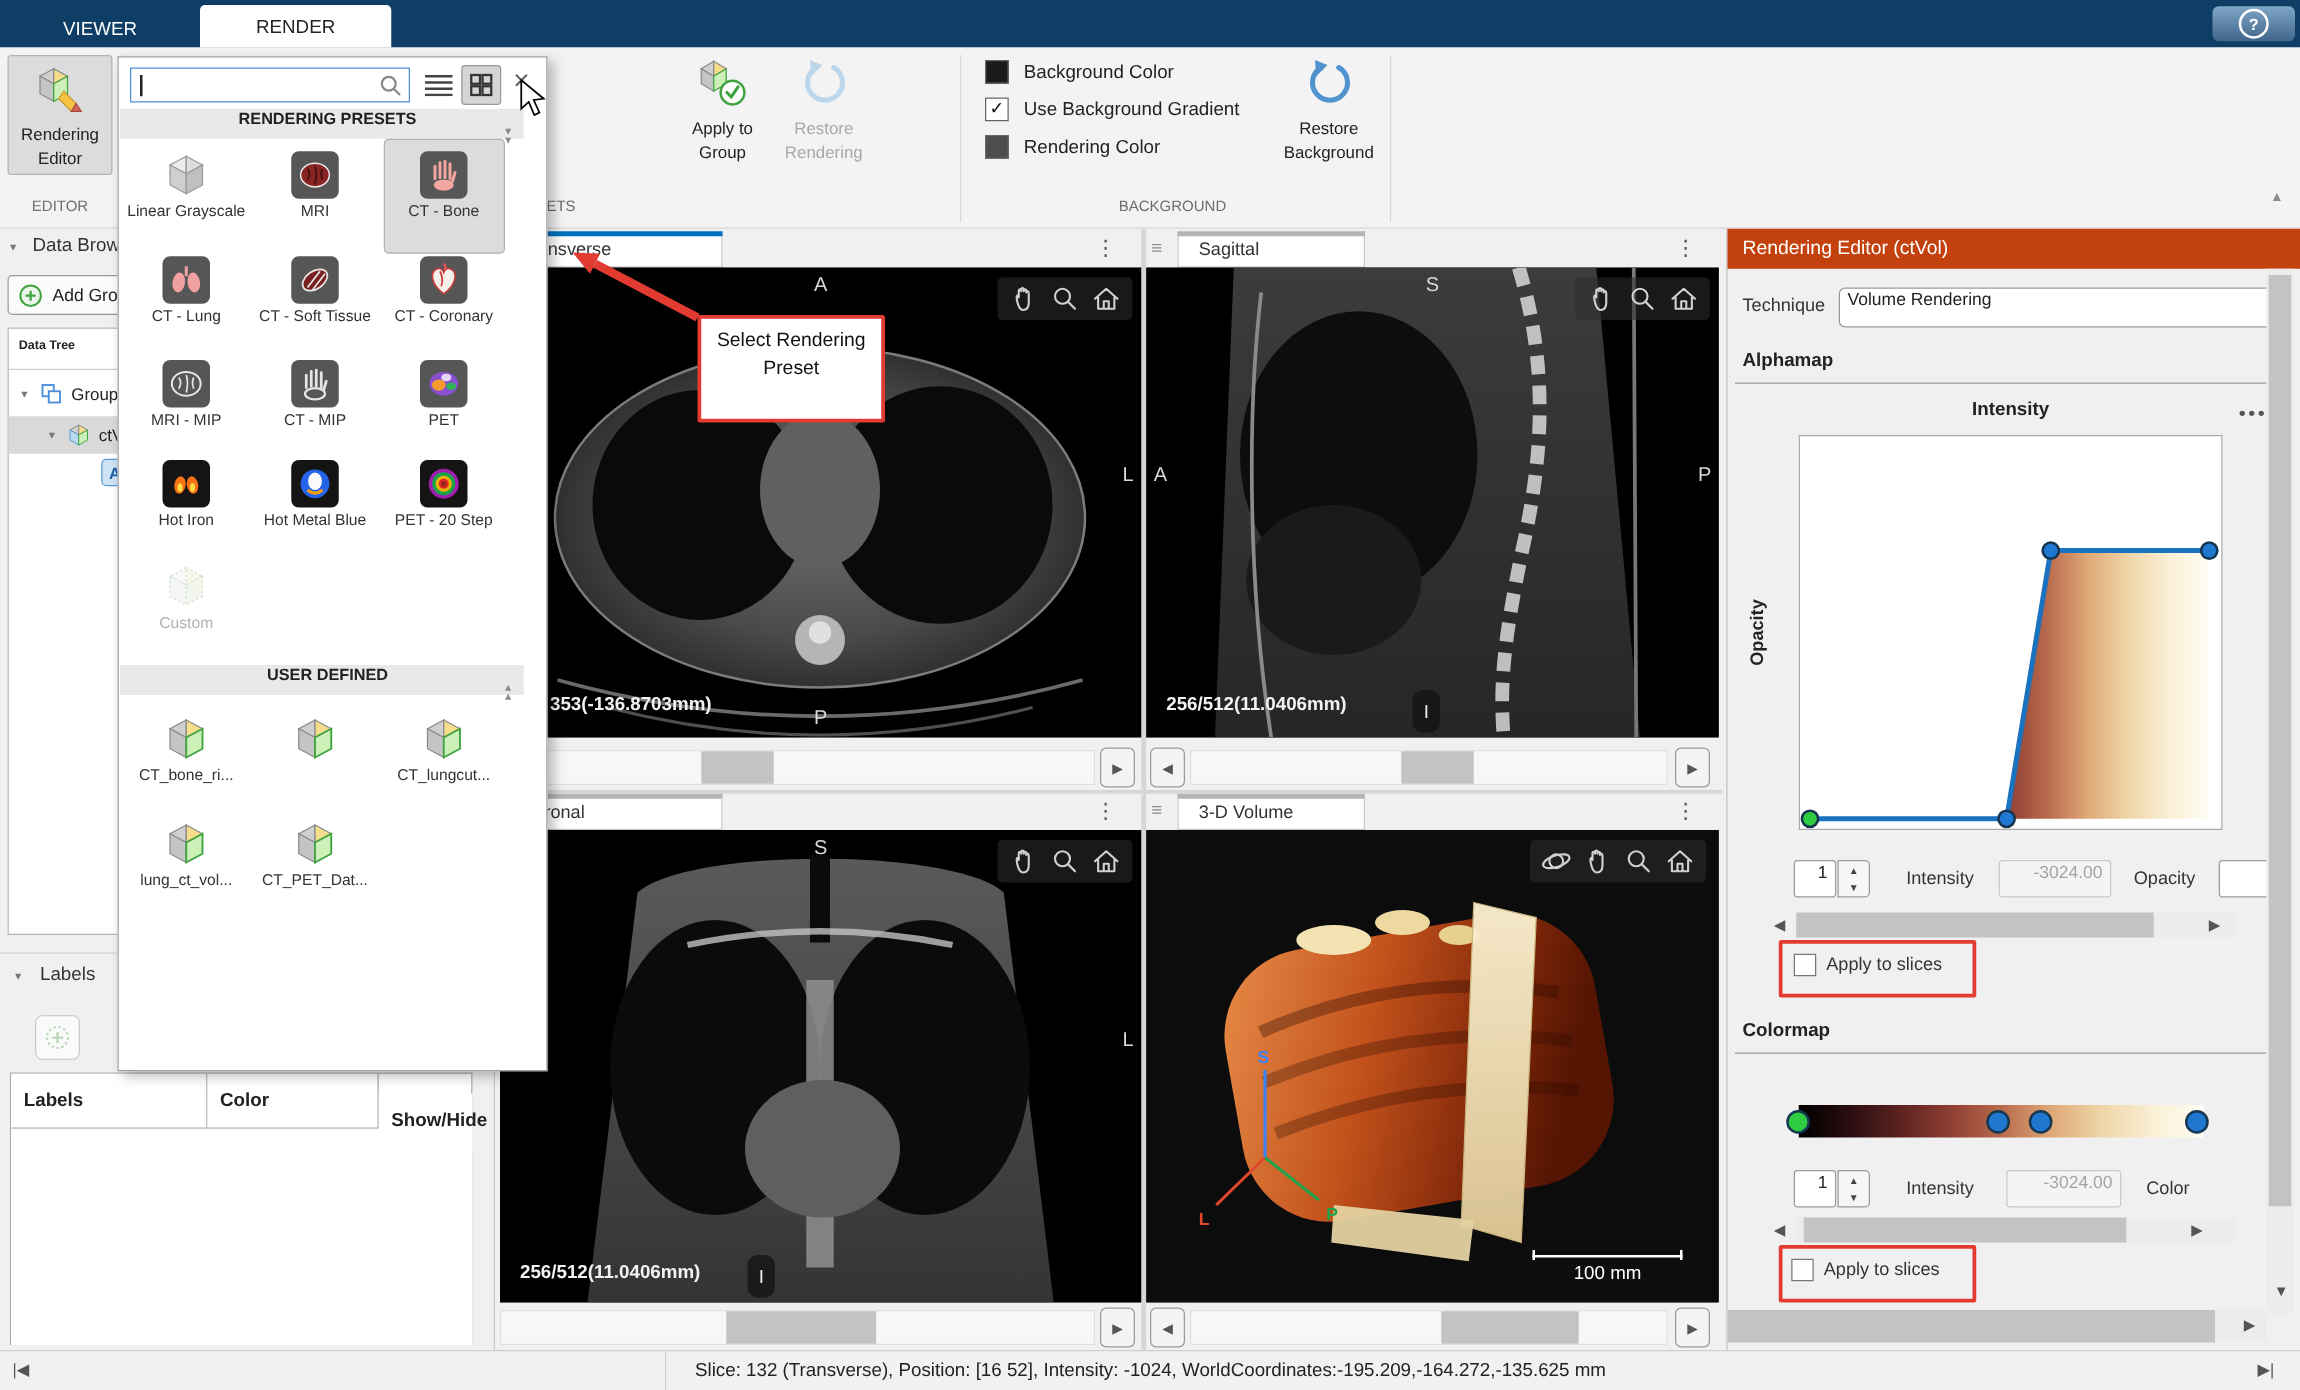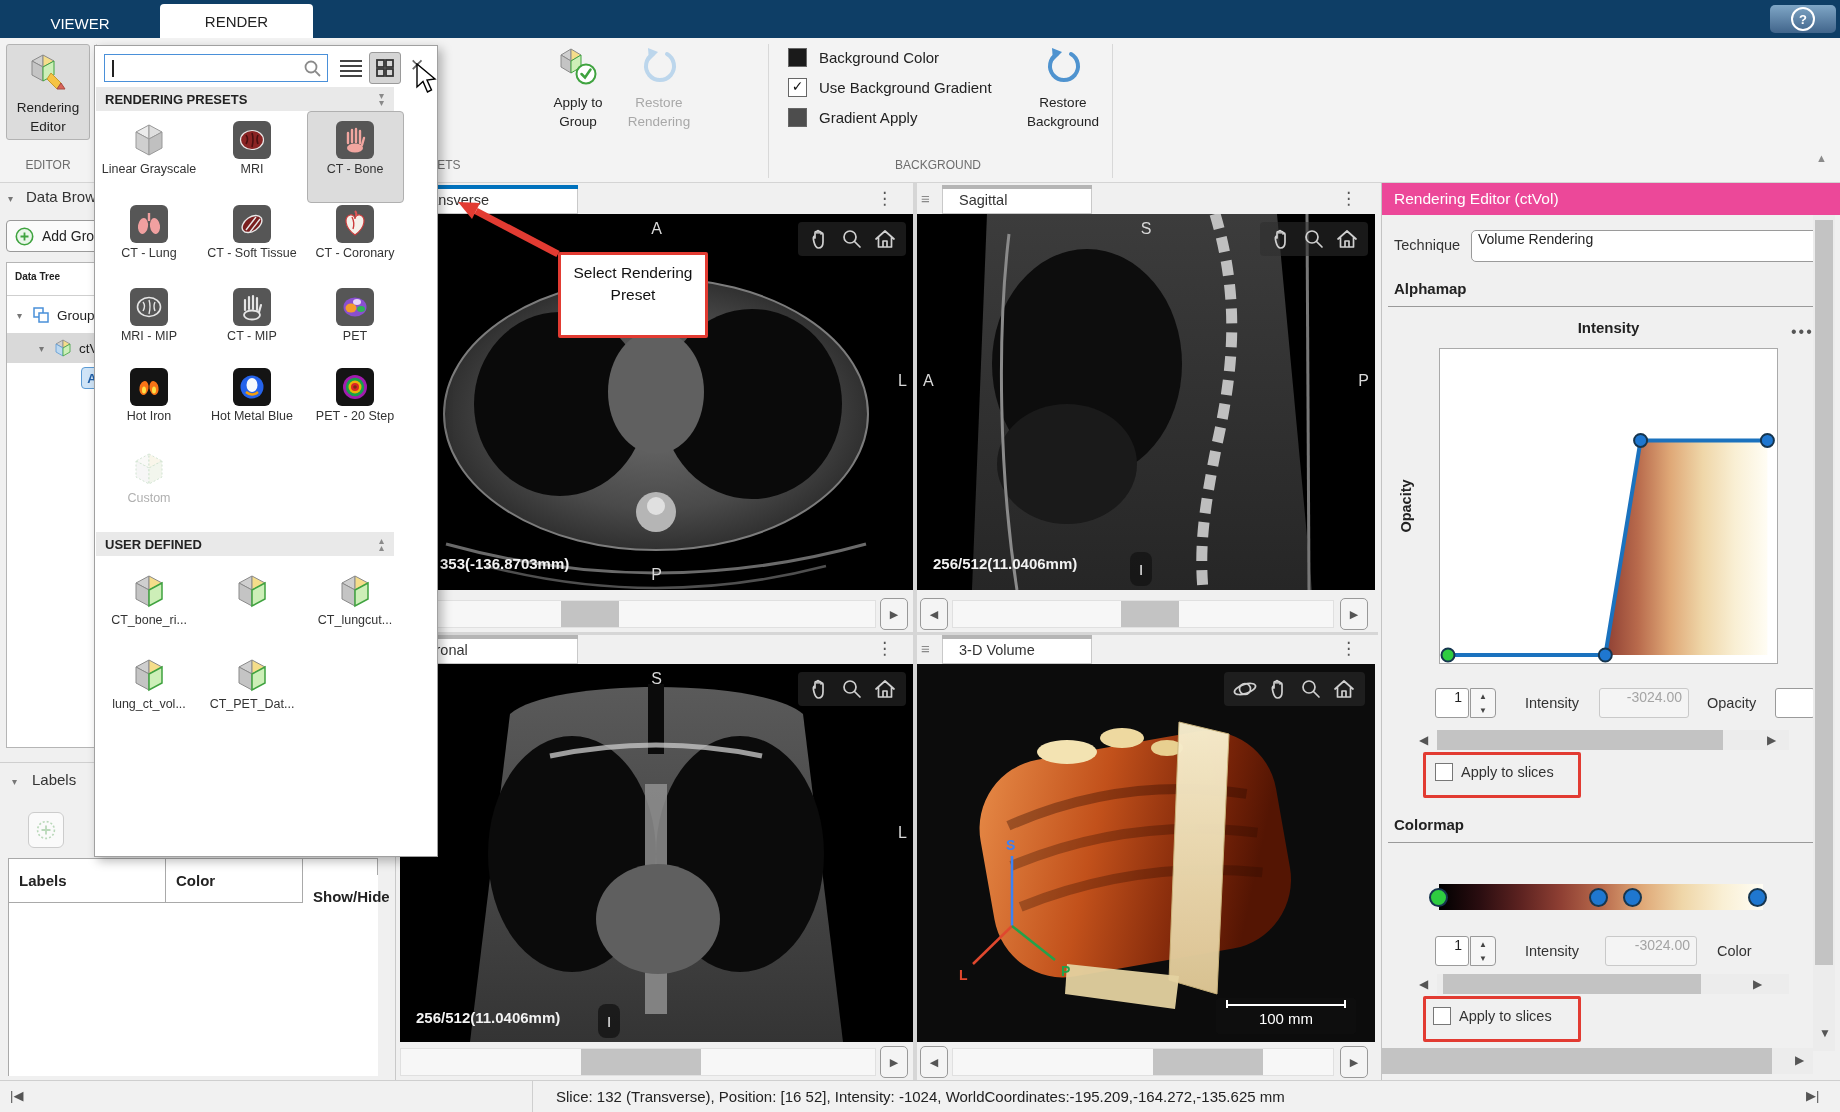--- a/index.html
+++ b/index.html
@@ -21,22 +21,22 @@
   .rbtn.disabled{color:#a8a8a8;}
   .seclabel{font-size:12px;color:#6d6d6d;text-align:center;}
   .vdiv{width:1px;background:#d8d8d8;}
   .swatch{width:17px;height:17px;border:1px solid #666;}
   .cbx{width:17px;height:17px;border:1px solid #666;background:#fff;font-size:14px;line-height:15px;text-align:center;color:#111;}
   .bgrow{display:flex;align-items:center;gap:12px;font-size:15px;color:#222;}
   
   #gallery{left:94px;top:45px;width:344px;height:812px;background:#fff;border:1px solid #a0a0a0;
            box-shadow:4px 4px 10px rgba(0,0,0,.28);z-index:40;}
   #gal-search{left:9px;top:8px;width:224px;height:28px;border:1.5px solid #4a90d9;background:#fff;}
-  .hdrbar{left:1px;width:298px;height:24px;background:#e9e9e9;display:flex;align-items:center;
-          font-size:13px;font-weight:bold;color:#222;padding-left:9px;box-sizing:border-box;}
+  .hdrbar{left:1px;width:323px;height:24px;background:#e9e9e9;display:flex;align-items:center;
+          font-size:13px;font-weight:bold;color:#222;padding-left:9px;box-sizing:border-box;flex-direction:column;}
   .tile{position:absolute;width:100px;text-align:center;}
   .tile-icon{width:38px;height:38px;border-radius:6px;background:#565656;margin:0 auto;display:flex;align-items:center;justify-content:center;}
   .tile-icon.bare{background:transparent;}
   .tile-label{font-size:12.5px;color:#333;line-height:15px;margin-top:3px;}
   .tile-label.dim{color:#b0b0b0;}
   .chev2{display:flex;flex-direction:column;line-height:7px;font-size:10px;color:#8a8a8a;}
   
   .paneheader{font-size:14.5px;color:#333;}
   .treechev{font-size:10px;color:#777;}
   .gridtable{border:1px solid #a9a9a9;background:#fff;}
@@ -54,21 +54,21 @@
             align-items:center;padding:4px 8px;}
   .slicetext{position:absolute;color:#f2f2f2;font-size:15px;font-weight:bold;}
   .ibadge{position:absolute;width:22px;height:34px;background:rgba(20,20,20,.8);border-radius:8px;
           color:#eee;font-size:15px;display:flex;align-items:center;justify-content:center;}
   .sb-track{background:#f7f7f7;border:1px solid #e0e0e0;}
   .sb-thumb{background:#c3c3c3;}
   .sb-btn{background:#f4f4f4;border:1px solid #999;border-radius:5px;color:#555;font-size:11px;
           display:flex;align-items:center;justify-content:center;}
   
   #repanel{left:1381px;top:183px;width:459px;height:897px;background:#f0f0f0;border-left:1px solid #c4c4c4;}
-  #repanel-header{left:0;top:0;width:459px;height:32px;background:#ec4899;color:#fff;font-size:15.5px;
+  #repanel-header{left:0;top:0;width:459px;height:32px;background:#c2410c;color:#fff;font-size:15.5px;
                   display:flex;align-items:center;padding-left:12px;box-sizing:border-box;}
   .relabel{font-size:14.5px;color:#333;}
   .rehdr{font-size:15px;font-weight:bold;color:#222;}
   .hrule{height:1px;background:#9a9a9a;}
   .fld{background:#fff;border:1px solid #9a9a9a;border-radius:3px;font-size:14px;color:#222;
        display:flex;align-items:flex-start;padding:0 6px;box-sizing:border-box;}
   .fld.disabled{background:#f4f4f4;border-color:#c9c9c9;color:#a4a4a4;}
   .stepper{border:1px solid #9a9a9a;border-radius:0 4px 4px 0;background:#f6f6f6;display:flex;flex-direction:column;}
   .stepper div{flex:1;display:flex;align-items:center;justify-content:center;font-size:8px;color:#444;}
   .redbox{border:3px solid #e23b32;border-radius:2px;}
@@ -146,21 +146,21 @@
     <div class="ab bgrow" style="left:788px;top:10px;">
       <span class="swatch" style="background:#1a1a1a;"></span>
       <span>Background Color</span>
     </div>
     <div class="ab bgrow" style="left:788px;top:40px;">
       <span class="cbx">✓</span>
       <span>Use Background Gradient</span>
     </div>
     <div class="ab bgrow" style="left:788px;top:70px;">
       <span class="swatch" style="background:#4d4d4d;"></span>
-      <span>Gradient Apply</span>
+      <span>Rendering Color</span>
     </div>
     <div class="ab seclabel" style="left:768px;top:120px;width:340px;">BACKGROUND</div>
 
     <div class="ab rbtn" style="left:1016px;top:8px;width:94px;height:100px;">
       <span>
         <svg width="42" height="42" viewBox="0 0 42 42">
           <path d="M15,8 A14,14 0 1 0 29,8" fill="none" stroke="#4f93cf" stroke-width="4" stroke-linecap="round"></path>
           <polygon points="10,2 20,6 11,15" fill="#4f93cf"></polygon>
         </svg>
       </span>

